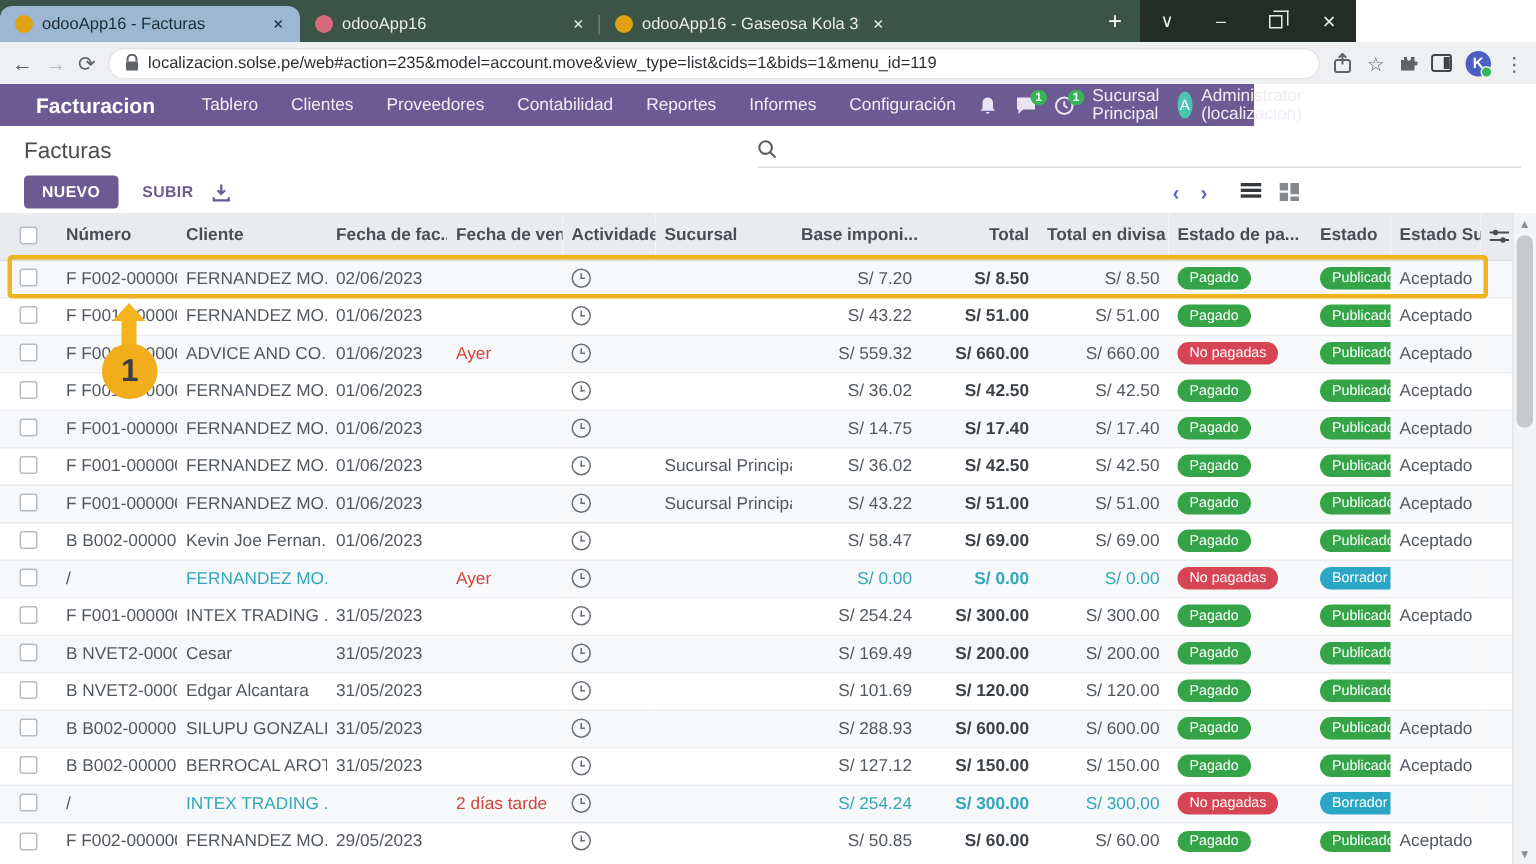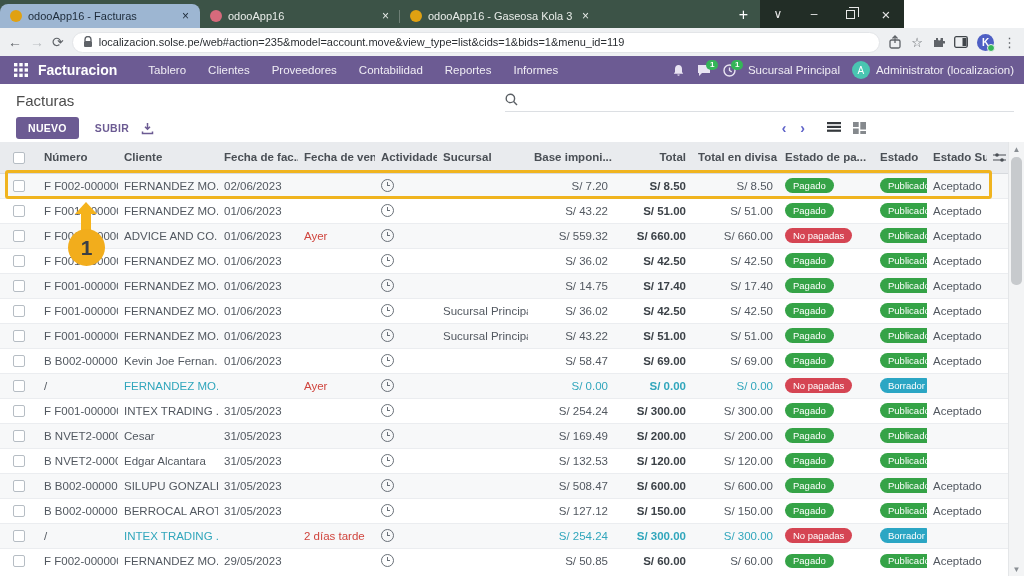--- a/index.html
+++ b/index.html
@@ -28,21 +28,21 @@
   .navarrow { font-size:14px; color:#5f6368; }
   .navarrow.disabled { color:#b9bdc1; }
   .omnibox { flex:1; height:21px; background:#fff; border-radius:11px; display:flex; align-items:center; gap:6px; padding:0 10px; border:1px solid #e3e5e8; }
   .omni-url { font-size:11px; color:#2b2f33; white-space:nowrap; overflow:hidden; }
   .urlicons { display:flex; align-items:center; gap:9px; color:#5f6368; }
   .chrome-avatar { width:17px; height:17px; border-radius:50%; background:#4e5fc4; color:#fff; font-size:10px; font-weight:bold; display:flex; align-items:center; justify-content:center; position:relative; }
   .chrome-avatar::after { content:""; position:absolute; right:-1px; bottom:-1px; width:6px; height:6px; border-radius:50%; background:#35b558; border:1px solid #eef0f2; }
   .dots { font-size:13px; color:#5f6368; }
 
   
-  .navbar { position:absolute; left:0; top:56px; width:1024px; height:28px; background:#6c5b93; display:flex; align-items:center; color:#fff; padding:0 10px; gap:4px; }
+  .navbar { position:absolute; left:0; top:56px; width:836px; height:28px; background:#6c5b93; display:flex; align-items:center; color:#fff; padding:0 10px; gap:4px; }
   .appgrid { margin:0 6px 0 4px; }
   .appname { font-size:14px; font-weight:bold; margin-right:16px; }
   .navmenu { font-size:11.5px; padding:0 11px; color:#f0edf5; height:28px; display:flex; align-items:center; }
   .nav-right { margin-left:auto; display:flex; align-items:center; gap:12px; }
   .nav-ico { position:relative; display:flex; align-items:center; }
   .nav-badge { position:absolute; top:-4px; right:-7px; background:#35b558; color:#fff; font-size:8px; font-weight:bold; padding:0.5px 3.5px; border-radius:6px; }
   .branch { font-size:11.5px; color:#f0edf5; }
   .user { display:flex; align-items:center; gap:6px; font-size:11.5px; color:#f0edf5; }
   .odoo-avatar { width:18px; height:18px; border-radius:50%; background:#49c5b1; color:#fff; font-size:10px; display:flex; align-items:center; justify-content:center; }
 
@@ -175,20 +175,21 @@
         </g>
       </svg>
     <span class="appname">Facturacion</span>
     <div style="display:flex">
         <span class="navmenu">Tablero</span>
         <span class="navmenu">Clientes</span>
         <span class="navmenu">Proveedores</span>
         <span class="navmenu">Contabilidad</span>
         <span class="navmenu">Reportes</span>
         <span class="navmenu">Informes</span>
+        <span class="navmenu">Configuración</span>
       </div>
     <div class="nav-right">
       <span class="nav-ico">
         <svg width="13" height="13" viewBox="0 0 13 13">
             <path d="M6.5 1C4.5 1 3 2.5 3 4.7V8l-1.2 1.8h9.4L10 8V4.7C10 2.5 8.5 1 6.5 1zM5.3 10.6a1.2 1.2 0 0 0 2.4 0z" fill="#e9e4f2"></path>
           </svg>
       </span>
       <span class="nav-ico">
         <svg width="14" height="13" viewBox="0 0 14 13">
             <path d="M1 1h12v8H5l-3 3V9H1z" fill="#e9e4f2"></path>
@@ -471,37 +472,37 @@
       <td></td>
     </tr>
           <tr>
       <td class="c-check"><span class="checkbox"></span></td>
       <td>B NVET2-000000...</td>
       <td class="t-teal">Edgar Alcantara</td>
       <td>31/05/2023</td>
       <td class="due-red"></td>
       <td><span class="clock-icon"></span></td>
       <td></td>
-      <td class="r t-teal">S/ 132.53</td>
+      <td class="r t-teal">S/ 101.69</td>
       <td class="r c-total t-teal">S/ 120.00</td>
       <td class="r t-teal">S/ 120.00</td>
       <td><span class="badge b-green">Pagado</span></td>
       <td><span class="badge b-green">Publicado</span></td>
       <td></td>
       <td></td>
     </tr>
           <tr class="stripe">
       <td class="c-check"><span class="checkbox"></span></td>
       <td>B B002-00000020</td>
       <td class="t-teal">SILUPU GONZALE...</td>
       <td>31/05/2023</td>
       <td class="due-red"></td>
       <td><span class="clock-icon"></span></td>
       <td></td>
-      <td class="r t-teal">S/ 508.47</td>
+      <td class="r t-teal">S/ 288.93</td>
       <td class="r c-total t-teal">S/ 600.00</td>
       <td class="r t-teal">S/ 600.00</td>
       <td><span class="badge b-green">Pagado</span></td>
       <td><span class="badge b-green">Publicado</span></td>
       <td>Aceptado</td>
       <td></td>
     </tr>
           <tr>
       <td class="c-check"><span class="checkbox"></span></td>
       <td>B B002-00000019</td>

